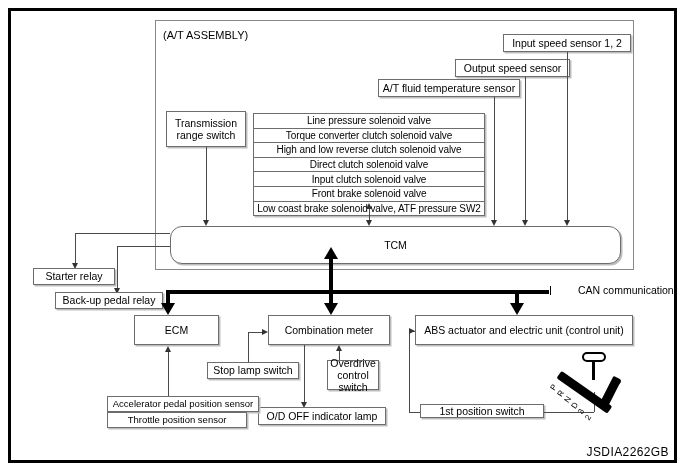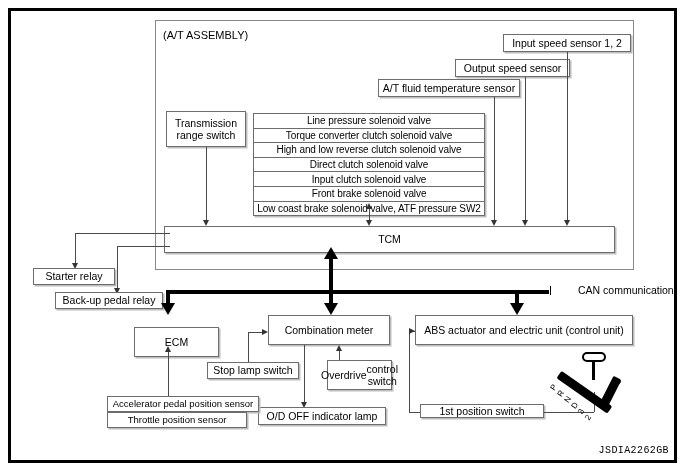--- a/index.html
+++ b/index.html
@@ -58,22 +58,22 @@
   .can-tick{position:absolute;width:1px;height:9px;background:#000;}
 
   
   .lever-wrap{position:absolute;left:548px;top:352px;width:90px;height:78px;}
   .gate{position:absolute;background:#000;border-radius:2px;}
   .knob-stem{position:absolute;left:44px;top:6px;width:3px;height:22px;background:#000;}
   .knob{position:absolute;left:34px;top:0px;width:24px;height:10px;
     border:2px solid #000;border-radius:6px;background:#fff;box-sizing:border-box;}
   .gl{position:absolute;font-size:8px;color:#000;}
 
-  .figcode{position:absolute;right:16px;top:445px;font-size:10px;
-    font-family:Liberation Mono, monospace;color:#000;letter-spacing:0.4px;text-align:center;}
+  .figcode{position:absolute;right:16px;top:445px;font-size:12px;
+    font-family:Liberation Sans, sans-serif;color:#000;letter-spacing:0.4px;text-align:center;}
 </style>
 </head>
 <body>
 
 <div id="root">
 
   <div class="outer-frame"></div>
 
   <div class="at-assembly"></div>
   <div class="at-label">(A/T ASSEMBLY)</div>
@@ -105,21 +105,21 @@
     <div class="sol-row">Direct clutch solenoid valve</div>
     <div class="sol-row">Input clutch solenoid valve</div>
     <div class="sol-row">Front brake solenoid valve</div>
     <div class="sol-row">Low coast brake solenoid valve, ATF pressure SW2</div>
   </div>
 
   <div class="ln v" style="left:369px;top:208px;height:16px;"></div>
   <div class="ah up" style="left:365.5px;top:203px;"></div>
   <div class="ah down" style="left:365.5px;top:220px;"></div>
 
-  <div class="box shadow" style="left:164px;top:226px;width:451px;height:27px;">TCM</div>
+  <div class="box shadow" style="left:170px;top:226px;width:451px;height:38px;border-radius:12px;">TCM</div>
 
   <div class="ln h" style="left:75px;top:233px;width:95px;"></div>
   <div class="ln v" style="left:75px;top:233px;height:32px;"></div>
   <div class="ah down" style="left:71.5px;top:263px;"></div>
   <div class="box shadow" style="left:33px;top:268px;width:82px;height:17px;">Starter relay</div>
 
   <div class="ln h" style="left:117px;top:246px;width:53px;"></div>
   <div class="ln v" style="left:117px;top:246px;height:44px;"></div>
   <div class="ah down" style="left:113.5px;top:288px;"></div>
   <div class="box shadow" style="left:55px;top:292px;width:108px;height:17px;">Back-up pedal relay</div>
@@ -133,30 +133,30 @@
 
   <div class="tln v" style="left:166px;top:290px;height:16px;"></div>
   <div class="tah down" style="left:161px;top:303px;"></div>
 
   <div class="tln v" style="left:329px;top:290px;height:16px;"></div>
   <div class="tah down" style="left:324px;top:303px;"></div>
 
   <div class="tln v" style="left:515px;top:290px;height:16px;"></div>
   <div class="tah down" style="left:510px;top:303px;"></div>
 
-  <div class="box shadow" style="left:134px;top:315px;width:85px;height:30px;margin-top:12px;">ECM</div>
+  <div class="box shadow" style="left:134px;top:315px;width:85px;height:30px;">ECM</div>
   <div class="box shadow" style="left:268px;top:315px;width:122px;height:30px;">Combination meter</div>
   <div class="box shadow" style="left:415px;top:315px;width:218px;height:30px;">ABS actuator and electric unit (control unit)</div>
 
   <div class="box shadow" style="left:207px;top:362px;width:92px;height:17px;">Stop lamp switch</div>
   <div class="ln v" style="left:248px;top:332px;height:30px;"></div>
   <div class="ln h" style="left:248px;top:332px;width:14px;"></div>
   <div class="ah right" style="left:262px;top:328.5px;"></div>
 
-  <div class="box shadow" style="left:327px;top:360px;width:65px;height:30px;">
+  <div class="box shadow" style="left:327px;top:360px;width:52px;height:30px;flex-direction:column;">
     <span>Overdrive</span>
     <span>control switch</span>
   </div>
   <div class="ln v" style="left:339px;top:350px;height:10px;"></div>
   <div class="ah up" style="left:335.5px;top:345px;"></div>
 
   <div class="ln v" style="left:304px;top:345px;height:59px;"></div>
   <div class="ah down" style="left:300.5px;top:402px;"></div>
   <div class="box shadow" style="left:258px;top:407px;width:128px;height:18px;">O/D OFF indicator lamp</div>
 

